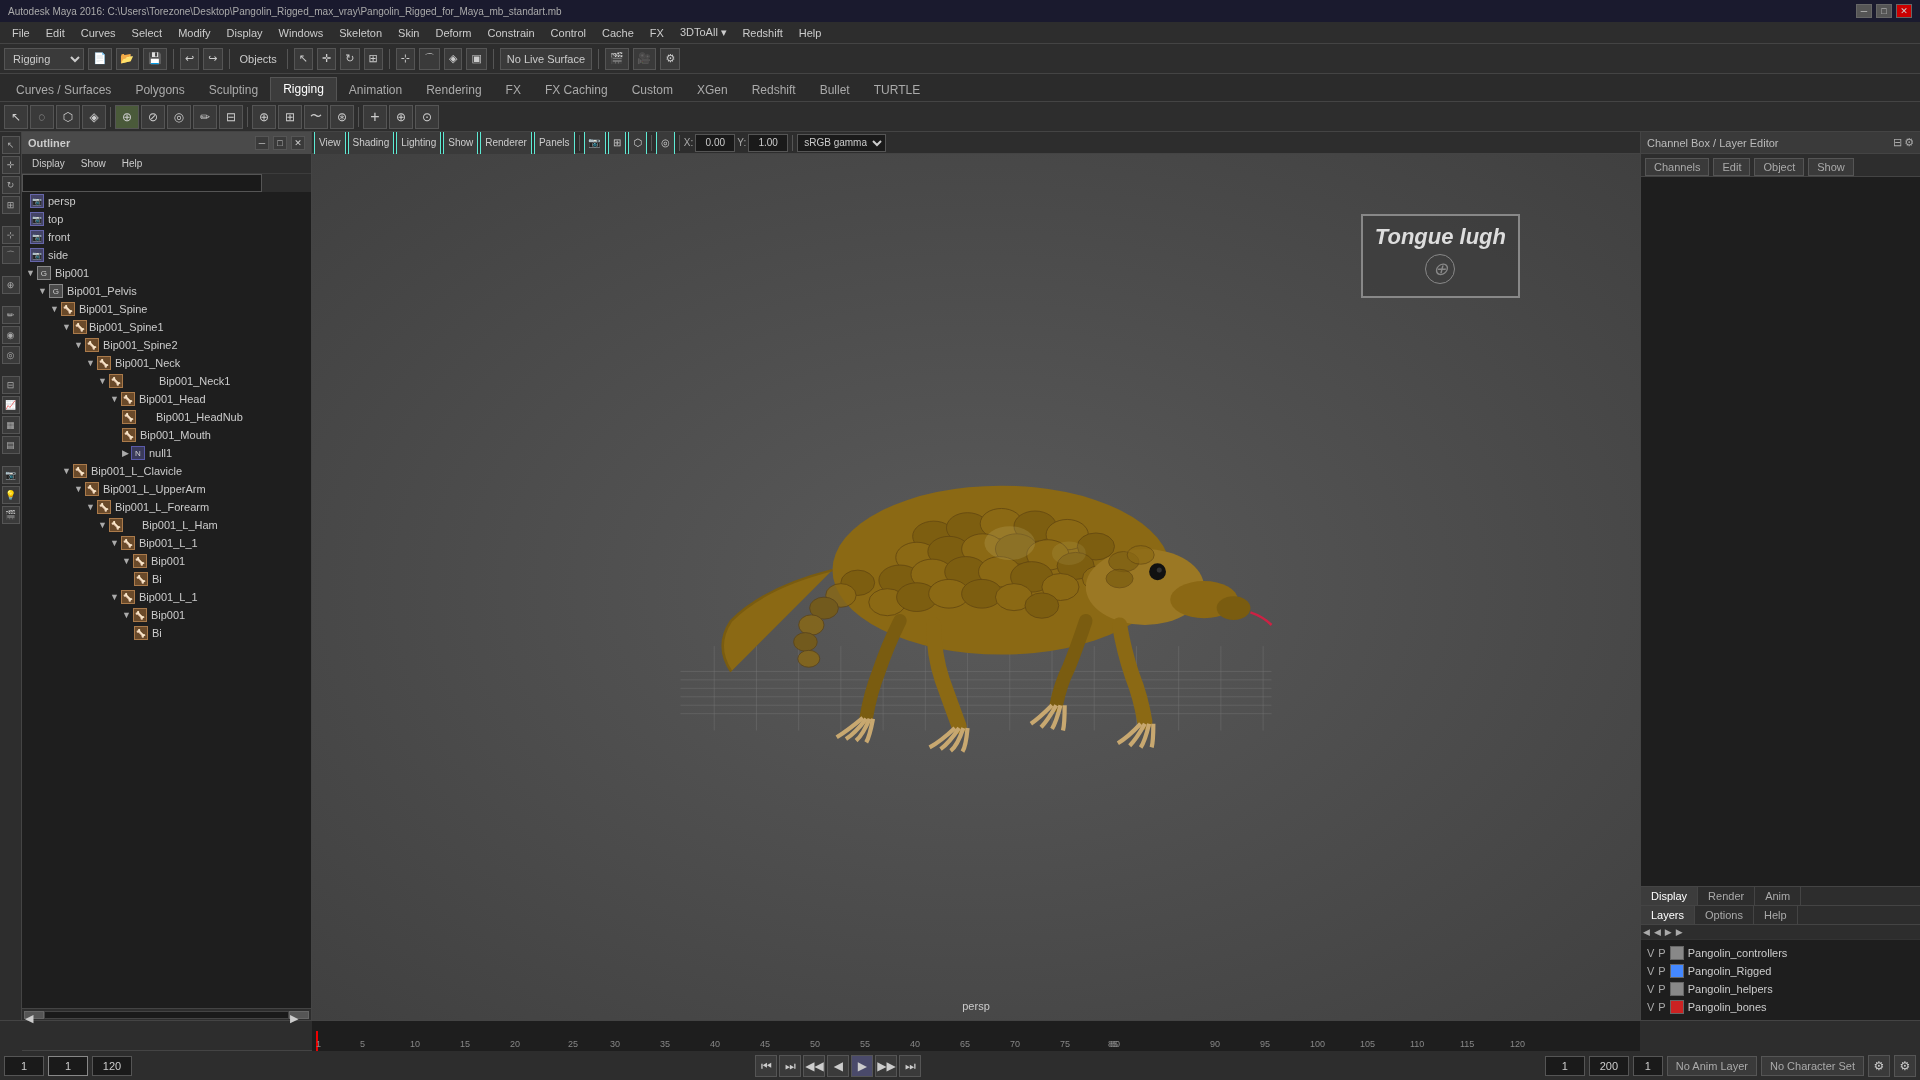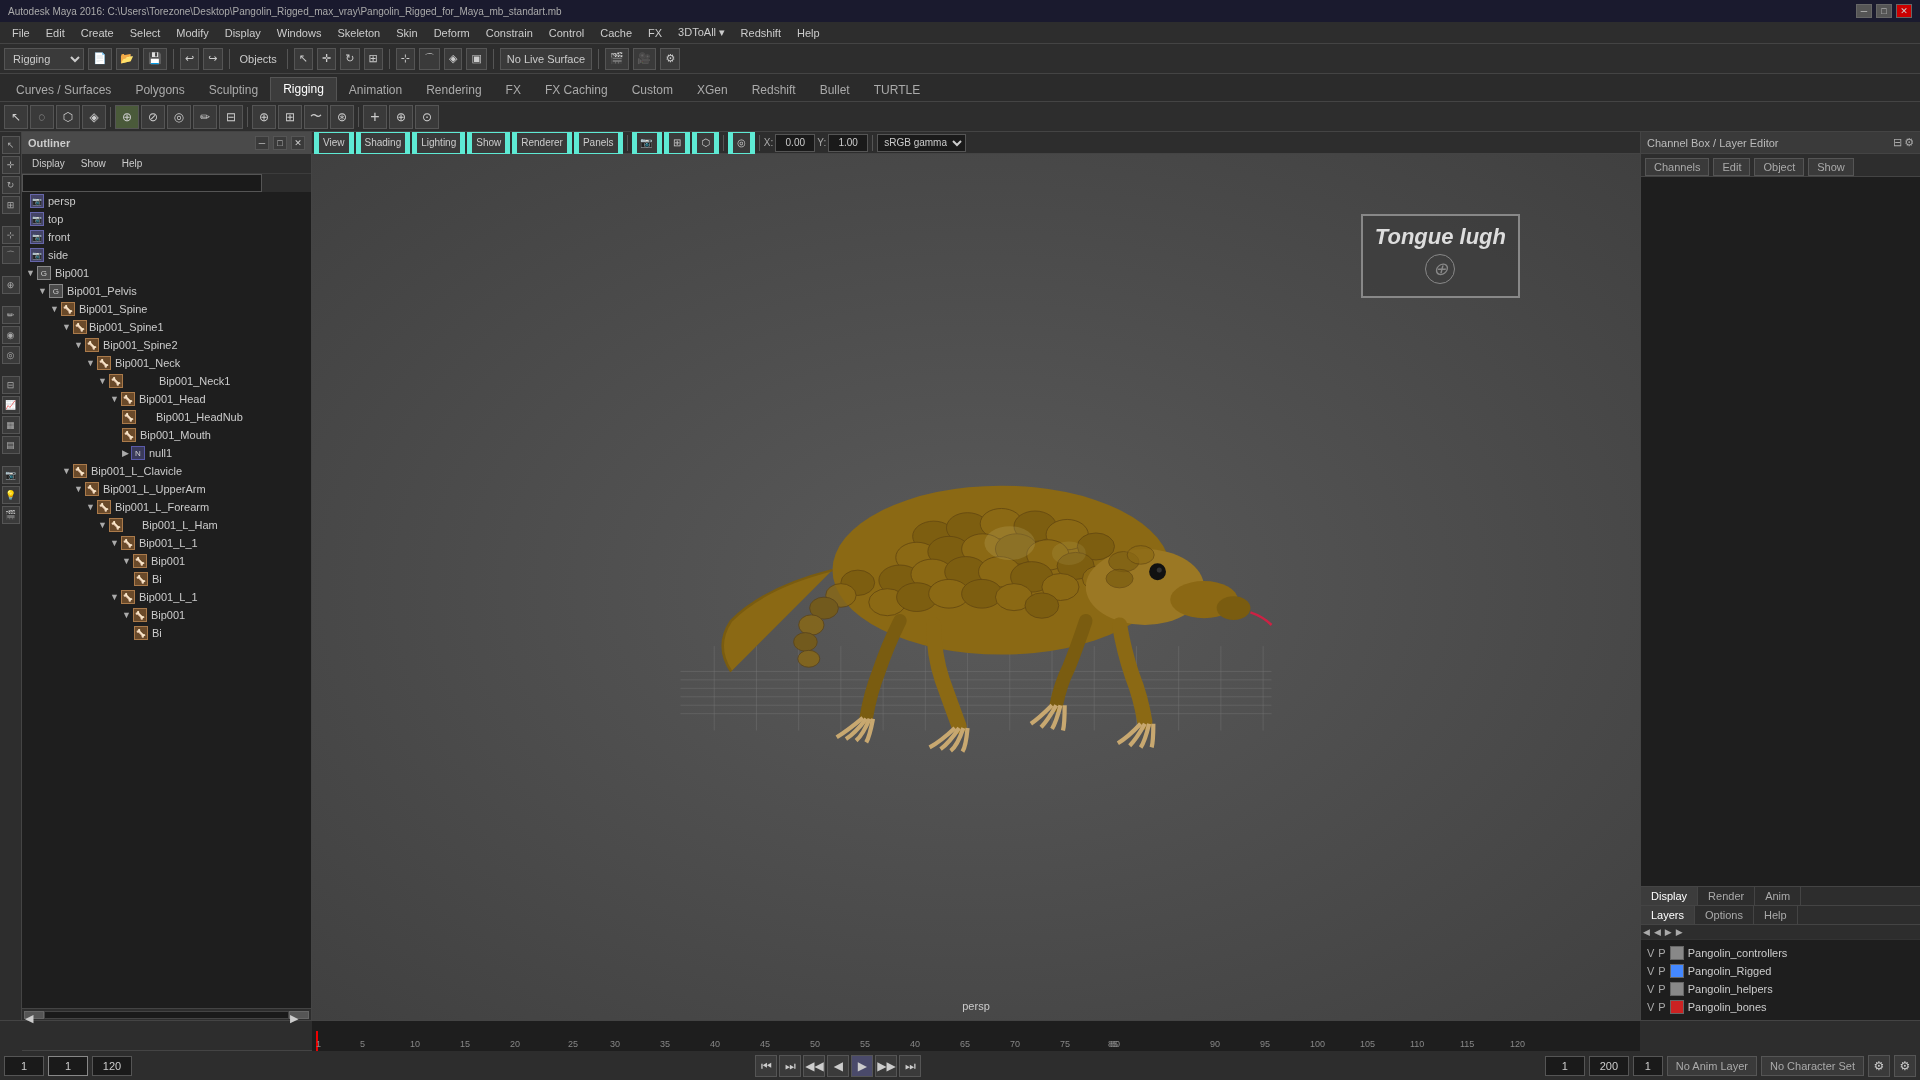--- a/index.html
+++ b/index.html
@@ -84,21 +84,21 @@
 
     
     #transport { background: #2d2d2d; height: 30px; display: flex; align-items: center; justify-content: space-between; border-top: 1px solid #444; padding: 0 4px; }
     #transport-left { display: flex; align-items: center; gap: 4px; }
     #transport-center { display: flex; align-items: center; gap: 2px; }
     #transport-right { display: flex; align-items: center; gap: 4px; }
     .trans-btn { width: 22px; height: 22px; background: #3a3a3a; border: 1px solid #555; color: #ccc; display: flex; align-items: center; justify-content: center; cursor: pointer; font-size: 12px; }
     .trans-input { background: #1a1a1a; border: 1px solid #555; color: #ccc; height: 20px; width: 40px; text-align: center; font-size: 11px; }
 
     
-    .vp-btn { background: #3a3a3a; border: 5px solid #5eead4; color: #ccc; height: 30px; padding: 0 4px; cursor: pointer; font-size: 10px; display: flex; align-items: center; }
+    .vp-btn { background: #3a3a3a; border: 1px solid #5eead4; color: #ccc; height: 30px; padding: 0 4px; cursor: pointer; font-size: 10px; display: flex; align-items: center; }
     .vp-sep { width: 1px; height: 16px; background: #555; margin: 0 2px; }
     .vp-input { background: #1a1a1a; border: 1px solid #555; color: #ccc; height: 18px; width: 40px; text-align: center; font-size: 10px; }
     .vp-select { background: #1a1a1a; border: 1px solid #555; color: #ccc; height: 18px; font-size: 10px; padding: 0 2px; }
 
     
     #layer-options { display: flex; gap: 4px; padding: 2px; border-bottom: 1px solid #333; }
     .lo-btn { font-size: 9px; color: #aaa; cursor: pointer; }
 
     
     #outliner-tree::-webkit-scrollbar { width: 8px; }
@@ -115,21 +115,21 @@
   <div class="win-controls">
     <div class="win-btn">─</div>
     <div class="win-btn">□</div>
     <div class="win-btn" style="background:#c00;">✕</div>
   </div>
 </div>
 
 <div id="menu-bar">
   <span class="menu-item">File</span>
   <span class="menu-item">Edit</span>
-  <span class="menu-item">Create</span>
+  <span class="menu-item">Curves</span>
   <span class="menu-item">Select</span>
   <span class="menu-item">Modify</span>
   <span class="menu-item">Display</span>
   <span class="menu-item">Windows</span>
   <span class="menu-item">Skeleton</span>
   <span class="menu-item">Skin</span>
   <span class="menu-item">Deform</span>
   <span class="menu-item">Constrain</span>
   <span class="menu-item">Control</span>
   <span class="menu-item">Cache</span>

